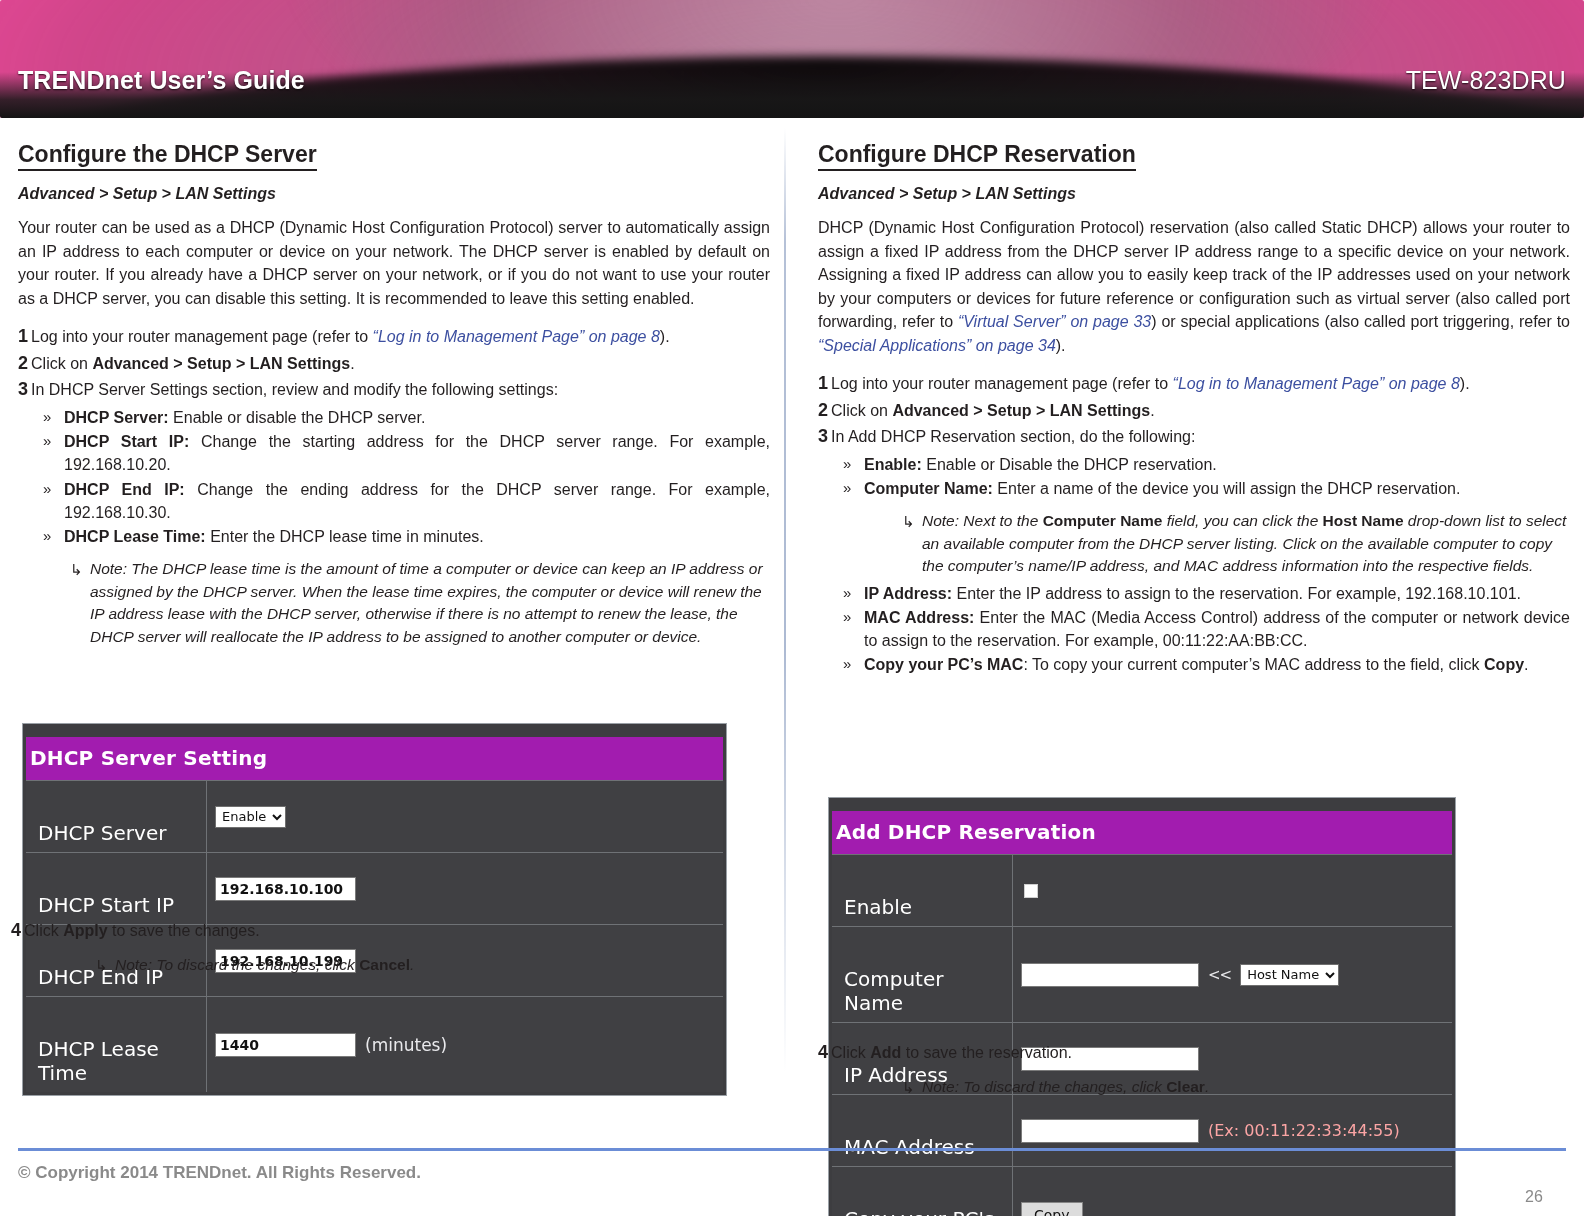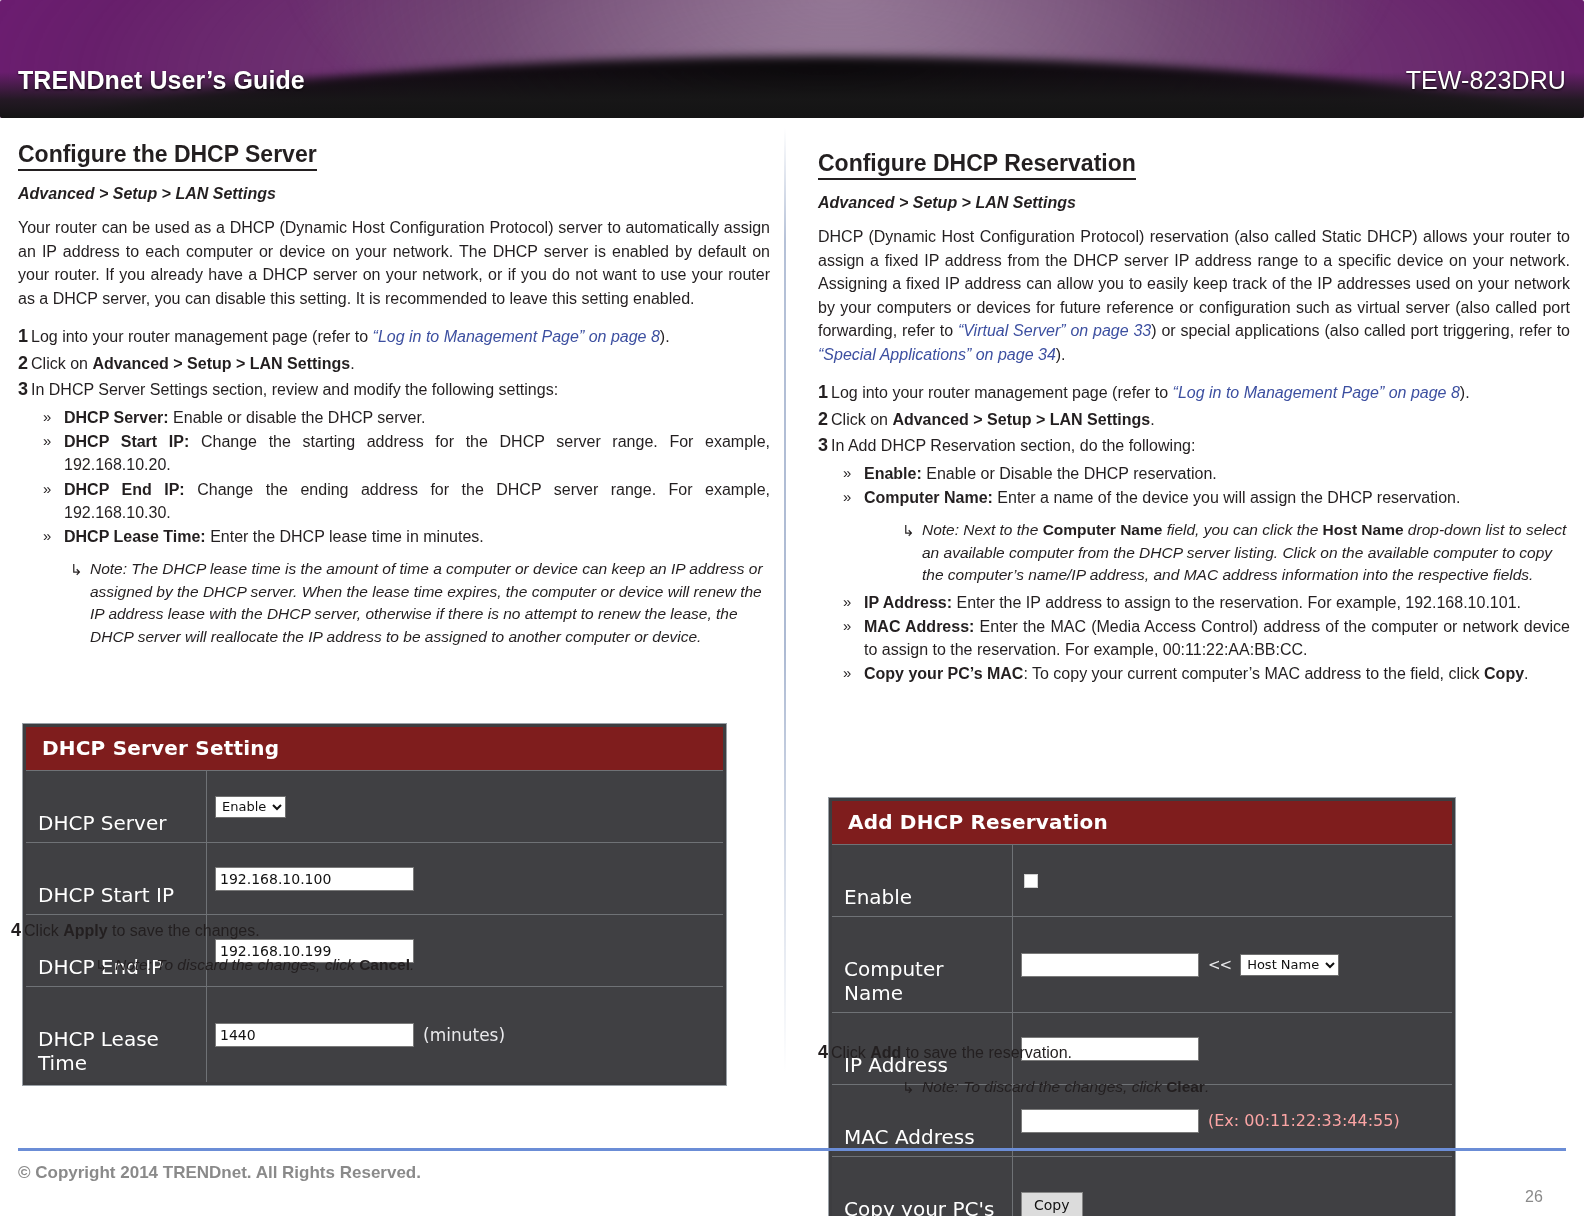--- a/index.html
+++ b/index.html
@@ -9,21 +9,21 @@
     background:#ffffff;
     font-family:"Liberation Sans", sans-serif;
     color:#231f20;
     position:relative;
     overflow:hidden;
   }
 
   
   .banner{
     position:absolute; left:0; top:0; width:1584px; height:118px;
-    background:#701a75;
+    background:#ec4899;
     border-radius:2px;
     overflow:hidden;
   }
   .banner .sheen1{
     position:absolute; left:-5%; top:-230px; width:115%; height:560px;
     border-radius:50%;
     background:radial-gradient(ellipse at 50% 55%, rgba(150,150,150,.55) 0%, rgba(110,110,110,.38) 32%, rgba(60,60,60,.16) 58%, rgba(0,0,0,0) 76%);
     filter:blur(6px);
   }
   .banner .sheen2{
@@ -53,21 +53,21 @@
     position:absolute; right:18px; top:66px;
     font-size:25px; font-weight:normal; color:#ffffff;
     letter-spacing:.1px;
     text-shadow:0 1px 2px rgba(0,0,0,.8);
     white-space:nowrap;
   }
 
   
   .col{ position:absolute; top:142px; width:752px; }
   .col-left{ left:18px; }
-  .col-right{ left:818px;margin-top:9px; }
+  .col-right{ left:818px; }
 
   .divider{
     position:absolute; left:784px; top:128px; width:2px; height:945px;
     background:linear-gradient(to bottom, rgba(190,200,220,0) 0%, rgba(168,182,208,.85) 12%, rgba(168,182,208,.95) 55%, rgba(190,200,220,0) 100%);
   }
 
   h1.sec{
     font-size:23px; font-weight:bold; margin:0 0 14px 0;
     border-bottom:2px solid #231f20;
     display:inline-block; padding-bottom:2px; line-height:1.1;
@@ -111,26 +111,27 @@
 
   
   .uibox{
     border:1px solid #9aa0a6;
     background:#3d3d40;
     font-family:"DejaVu Sans", sans-serif;
     color:#e8e8ea;
     padding:3px;
   }
   .uibox .hdr{
-    background:#7f1d1d;
+    background:#a21caf;
     color:#ffffff;
     font-weight:bold;
     font-size:20px;
-    padding:9px 12px 10px 16px;
+    padding:9px 12px 10px 4px;
     letter-spacing:.2px;
+    margin-top:10px;
   }
   .uirow{
     display:flex; align-items:center;
     border-top:1px solid #6f7276;
     background:#404043;
     min-height:35px;
   }
   .uirow .lbl{
     font-size:20px; padding:7px 10px 7px 12px; color:#ffffff;
     flex:0 0 auto;
@@ -141,21 +142,21 @@
     border-left:1px solid #6f7276; align-self:stretch;
   }
   .tbl-left .lbl{ width:180px; }
   .tbl-right .lbl{ width:180px; }
 
   input.ui{
     background:#ffffff; border:1px solid #7a7a7a; color:#111;
     font-family:"DejaVu Sans", sans-serif; font-size:14px;
     padding:2px 4px; height:24px;
   }
-  .w-ip{ width:199px; }
+  .w-ip{ width:141px;font-weight:bold; }
   .w-cn{ width:178px; }
   select.ui{
     background:#ffffff; border:1px solid #6f6f6f; color:#111;
     font-family:"DejaVu Sans", sans-serif; font-size:13px;
     padding:1px 2px; height:22px;
   }
   .chk{
     width:14px; height:14px; background:#ffffff; border:1px solid #cfcfcf;
     display:inline-block; margin-left:3px;
   }

